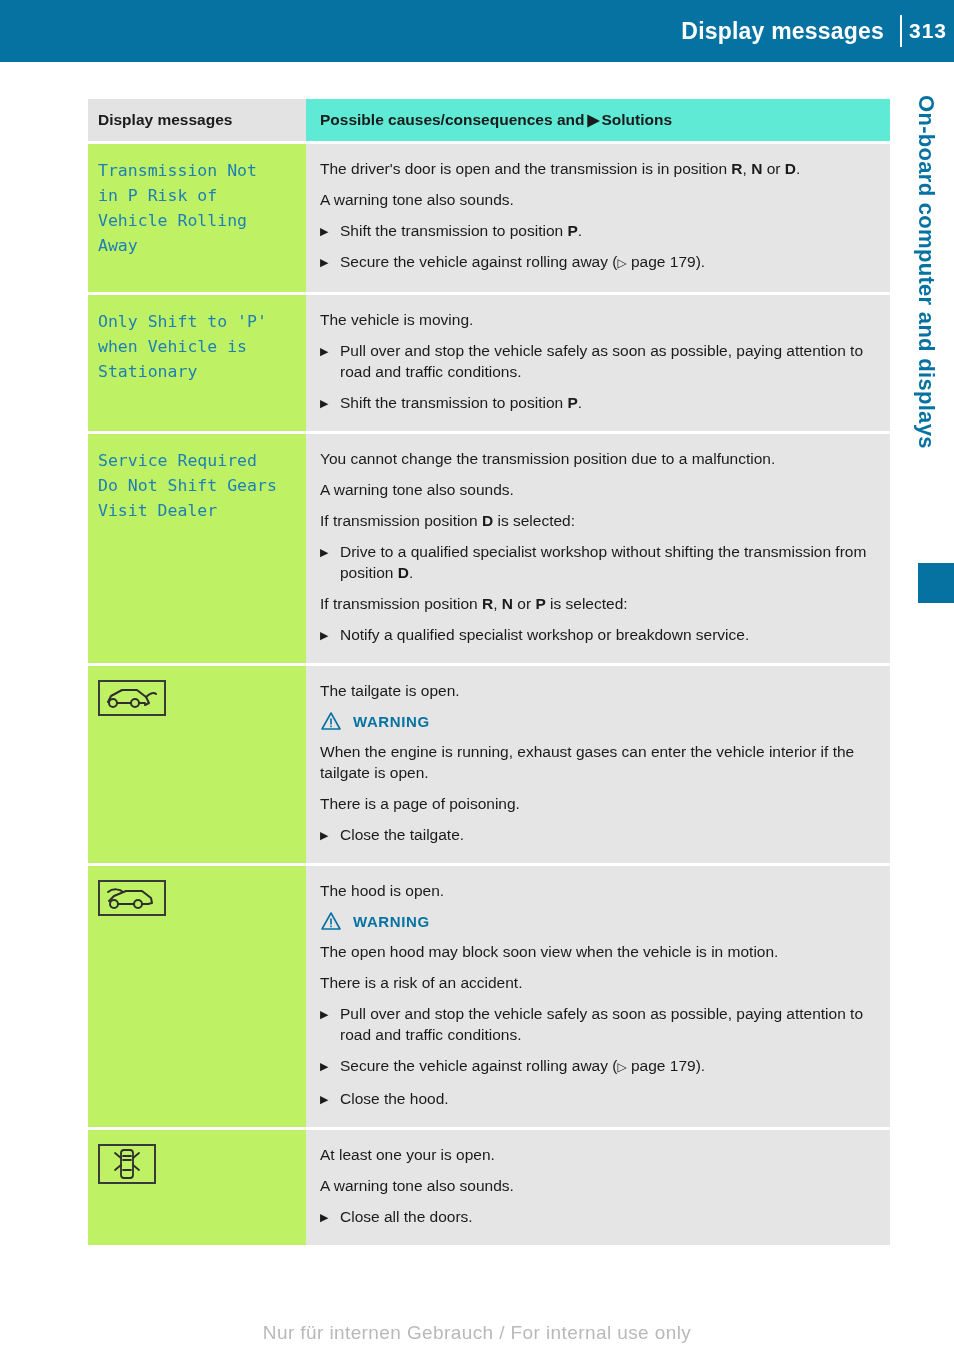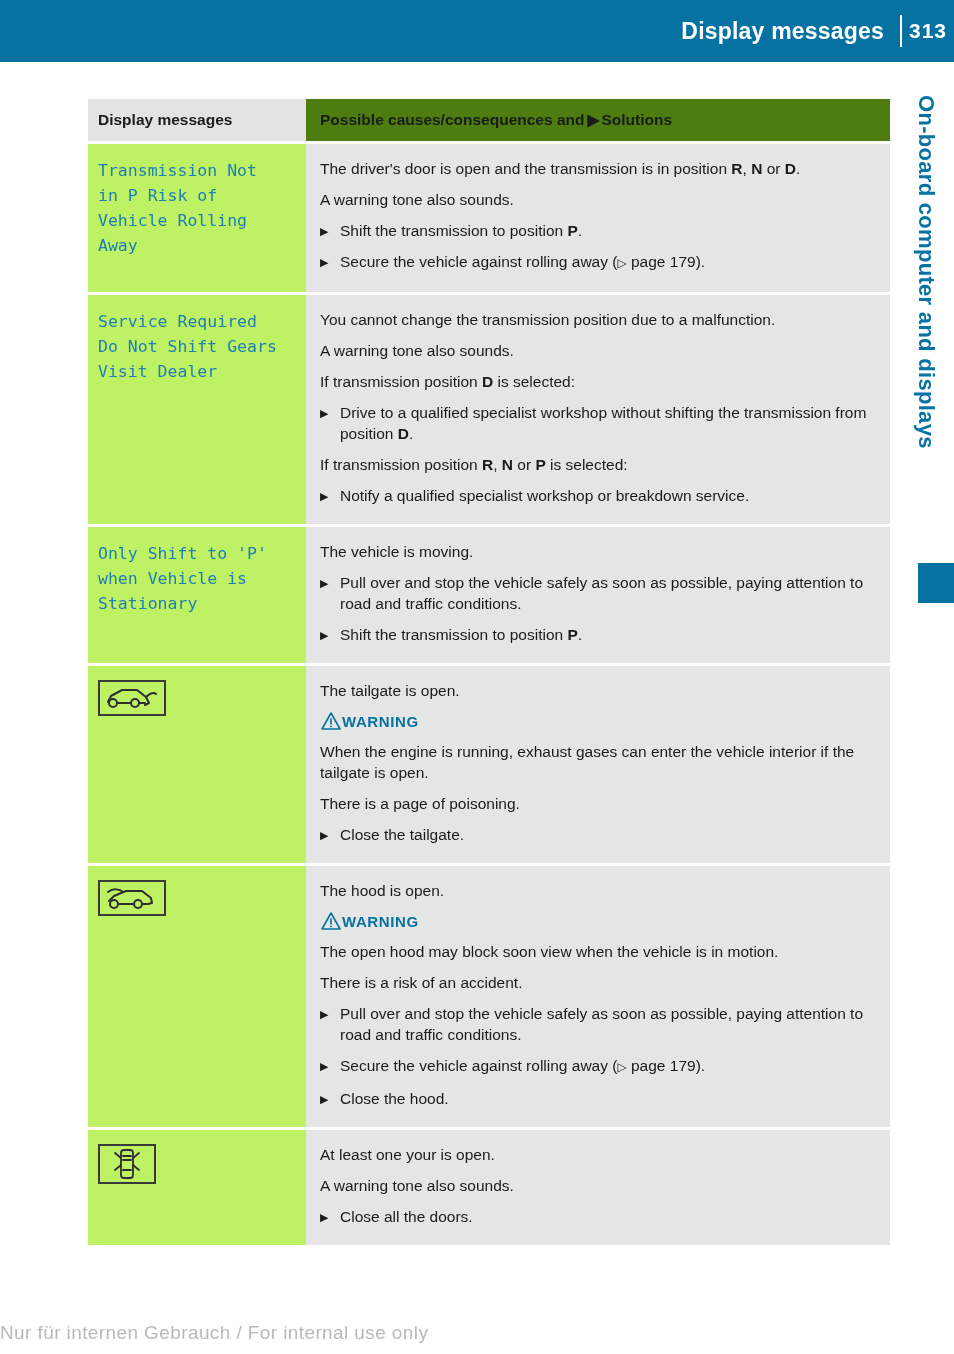--- a/index.html
+++ b/index.html
@@ -92,21 +92,21 @@
     padding: 14px 16px 18px 10px;
   }
   .col-right {
     background: #e5e5e5;
     padding: 14px 18px 18px 14px;
   }
 
   
   .thead .col-left,
   .thead .col-right {
-    background: #4d7c0f;
+    background: #5eead4;
     padding-top: 12px;
     padding-bottom: 12px;
   }
   .thead .col-left { background: #E3E3E3; }
   .th-text {
     font-size: 15.5px;
     font-weight: bold;
     color: #1b1b1b;
   }
   .th-text .solid-tri {
@@ -149,21 +149,21 @@
     top: 0;
     font-size: 11px;
     line-height: 22px;
     color: #1b1b1b;
   }
   .bullet b { font-weight: bold; }
 
   .warning-head {
     display: flex;
     align-items: center;
-    gap: 0;
+    gap: 11px;
     margin-bottom: 10px;
     margin-top: 2px;
   }
   .warning-label {
     color: #0672A2;
     font-size: 15px;
     font-weight: bold;
     letter-spacing: 0.6px;
   }
   .warn-tri { display: block; }
@@ -185,21 +185,21 @@
     width: 58px;
     height: 40px;
   }
 
   
   .footer {
     position: absolute;
     top: 1322px;
     left: 0;
     width: 954px;
-    text-align: left;
+    text-align: center;
     font-size: 19px;
     color: #b9b9b9;
     letter-spacing: 0.4px;
   }
 </style>
 </head>
 <body>
 
 <div class="header-bar">
   <span class="header-title">Display messages</span>
@@ -235,43 +235,43 @@
         </td>
         <td class="col-right">
           <div class="p">The driver's door is open and the transmission is in position <b>R</b>, <b>N</b> or <b>D</b>.</div>
           <div class="p">A warning tone also sounds.</div>
           <div class="bullet">Shift the transmission to position <b>P</b>.</div>
           <div class="bullet">Secure the vehicle against rolling away (<span class="pageref"><span class="open-tri">▷</span> page 179)</span>.</div>
         </td>
       </tr>
       <tr>
         <td class="col-left">
+          <div class="msg">Only Shift to 'P'
+when Vehicle is
+Stationary</div>
+        </td>
+        <td class="col-right">
+          <div class="p">The vehicle is moving.</div>
+          <div class="bullet">Pull over and stop the vehicle safely as soon as possible, paying attention to road and traffic conditions.</div>
+          <div class="bullet">Shift the transmission to position <b>P</b>.</div>
+        </td>
+      </tr>
+      <tr>
+        <td class="col-left">
           <div class="msg">Service Required
 Do Not Shift Gears
 Visit Dealer</div>
         </td>
         <td class="col-right">
           <div class="p">You cannot change the transmission position due to a malfunction.</div>
           <div class="p">A warning tone also sounds.</div>
           <div class="p">If transmission position <b>D</b> is selected:</div>
           <div class="bullet">Drive to a qualified specialist workshop without shifting the transmission from position <b>D</b>.</div>
           <div class="p">If transmission position <b>R</b>, <b>N</b> or <b>P</b> is selected:</div>
           <div class="bullet">Notify a qualified specialist workshop or breakdown service.</div>
-        </td>
-      </tr>
-      <tr>
-        <td class="col-left">
-          <div class="msg">Only Shift to 'P'
-when Vehicle is
-Stationary</div>
-        </td>
-        <td class="col-right">
-          <div class="p">The vehicle is moving.</div>
-          <div class="bullet">Pull over and stop the vehicle safely as soon as possible, paying attention to road and traffic conditions.</div>
-          <div class="bullet">Shift the transmission to position <b>P</b>.</div>
         </td>
       </tr>
       <tr>
         <td class="col-left">
           <span class="icon-box">
     <svg width="56" height="26" viewBox="0 0 56 26">
       <g fill="none" stroke="#2e2e2e" stroke-width="2" stroke-linecap="round" stroke-linejoin="round">
         <path d="M4 17 L7 11 L18 5 L33 5 L42 12"></path>
         <path d="M42 12 C46 8 50 7 52 9"></path>
         <path d="M42 12 L45 18 L41 20"></path>

